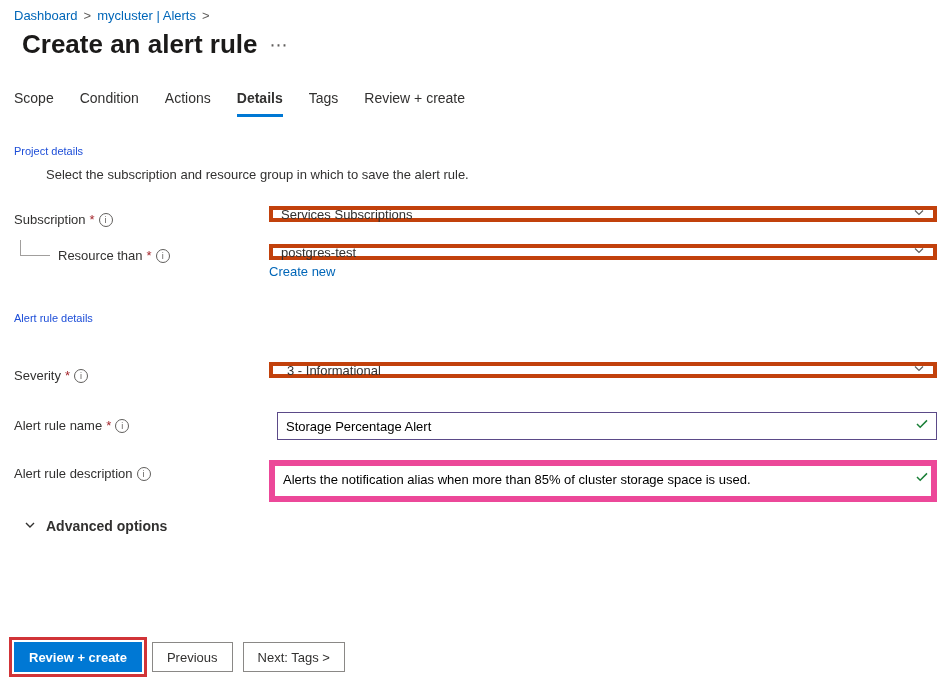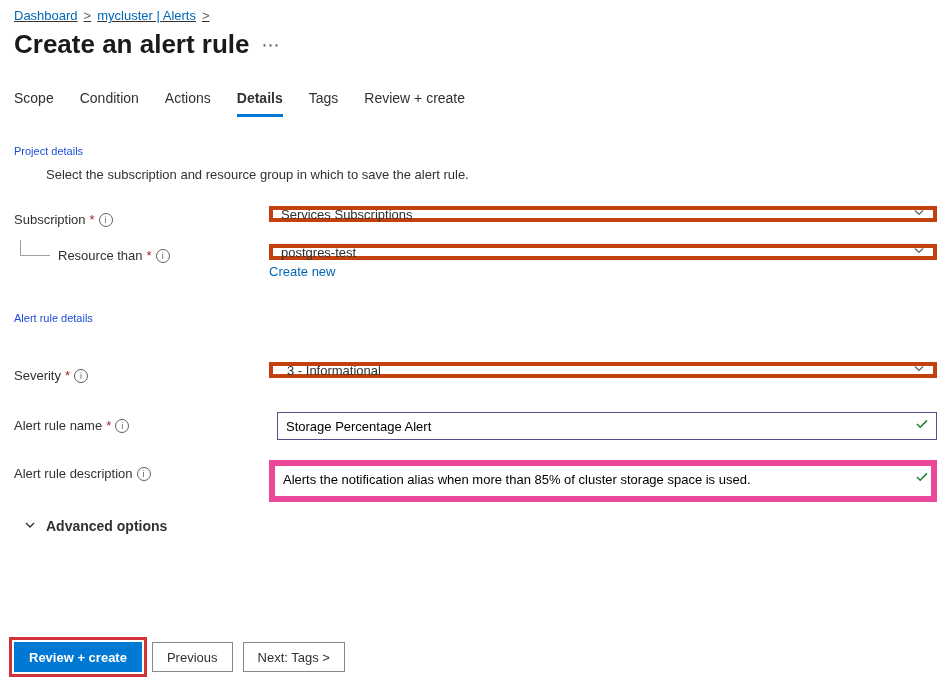--- a/index.html
+++ b/index.html
@@ -1,24 +1,24 @@
 <!DOCTYPE html>
 <html><head>
 <meta charset="utf-8">
 <style>
   * { box-sizing: border-box; margin: 0; padding: 0; font-family: "Segoe UI", -apple-system, BlinkMacSystemFont, sans-serif; }
   body { background: #ffffff; color: #323130; width: 951px; height: 682px; overflow: hidden; position: relative; }
   .page-pad { padding: 8px 14px 0 14px; }
 
-  .breadcrumb { display: flex; align-items: center; gap: 4px; font-size: 13px; margin-bottom: 4px; text-decoration: underline; }
+  .breadcrumb { display: flex; align-items: center; gap: 4px; font-size: 13px; margin-bottom: 4px; }
   .breadcrumb a { color: #0066b8; text-decoration: none; }
   .breadcrumb .sep { color: #605e5c; margin: 0 2px; }
 
   .title-row { display: flex; align-items: center; gap: 12px; margin: 6px 0 30px 0; }
-  .page-title { font-size: 26px; font-weight: 600; color: #1b1a19; }
+  .page-title { font-size: 26px; font-weight: 600; color: #1b1a19; margin-left: 8px; }
   .more-icon { color: #605e5c; font-size: 18px; cursor: pointer; }
 
   .tabs { display: flex; gap: 26px; border-bottom: none; margin-bottom: 28px; }
   .tab { font-size: 14px; color: #323130; padding-bottom: 8px; cursor: pointer; }
   .tab.active { font-weight: 600; border-bottom: 3px solid #0078d4; }
 
   .section-title { font-size: 11px; font-weight: 400; color: #1d4ed8; margin-bottom: 10px; }
   .section-desc { font-size: 13px; color: #323130; margin-bottom: 24px; margin-left: 32px; }
   .section { margin-bottom: 32px; }
 

